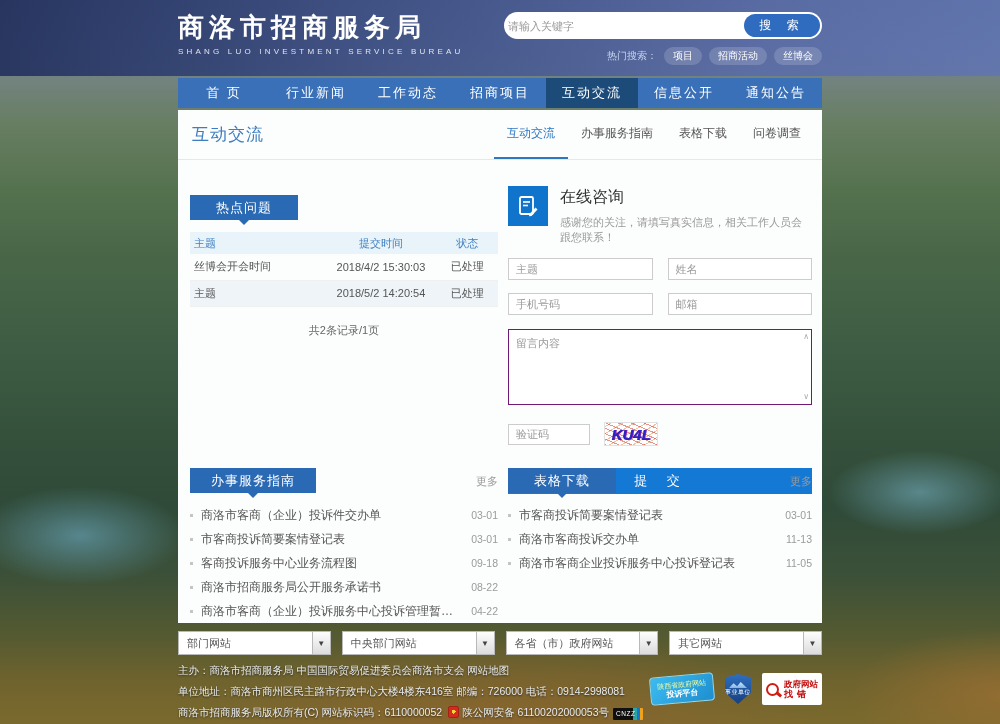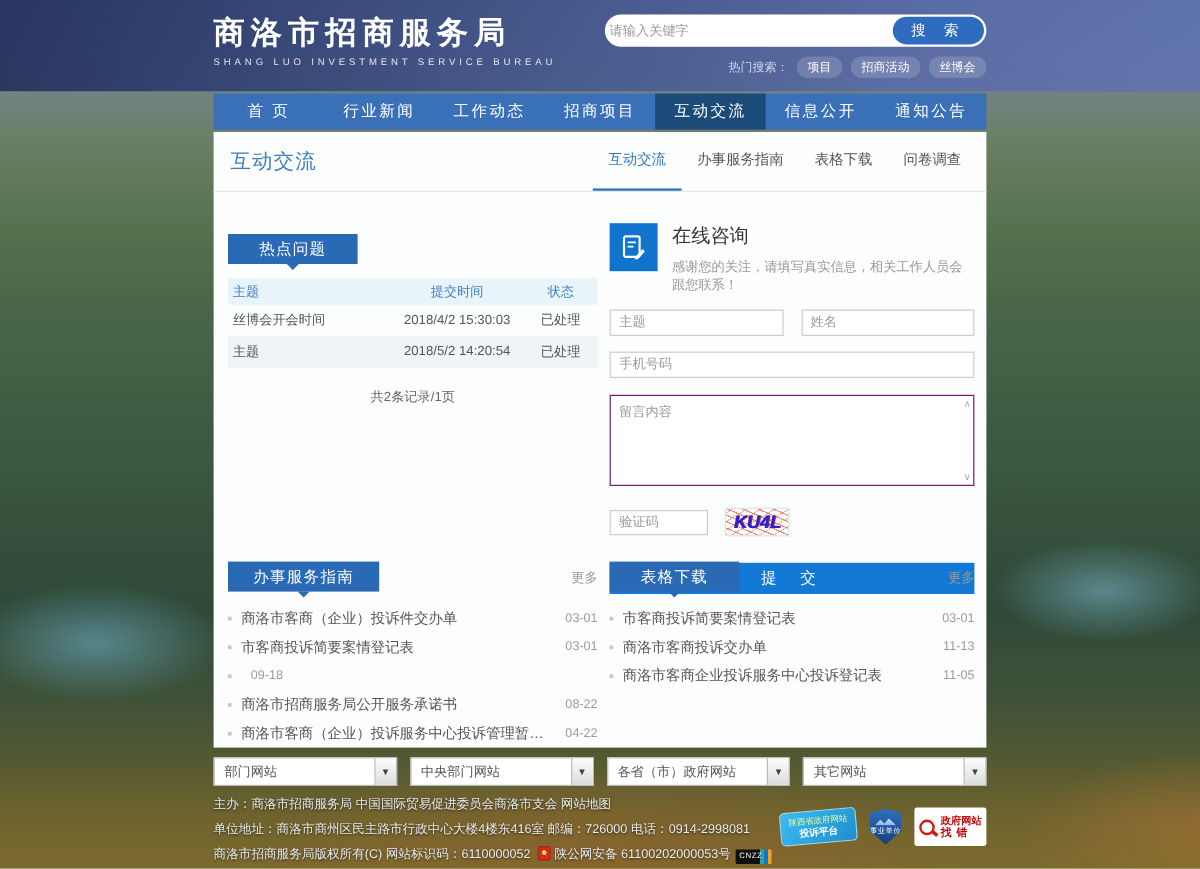--- a/index.html
+++ b/index.html
@@ -251,20 +251,21 @@
             <div class="consult-sub">感谢您的关注，请填写真实信息，相关工作人员会跟您联系！</div>
           </div>
         </div>
 
         <div class="form-row">
           <input type="text" placeholder="主题" style="">
           <input type="text" placeholder="姓名" style="">
         </div>
         <div class="form-row">
           <input type="text" placeholder="手机号码" style="">
+          <input type="text" placeholder="邮箱" style="">
         </div>
         <div class="ta-wrap">
           <textarea placeholder="留言内容" style=""></textarea>
           <span class="ta-arrow ta-up">∧</span>
           <span class="ta-arrow ta-dn">∨</span>
         </div>
         <div class="captcha-row">
           <input type="text" placeholder="验证码" style="">
           <div class="captcha-img">
             <span class="captcha-text">KU4L</span>
@@ -284,20 +285,21 @@
             <span class="doc-title">商洛市客商（企业）投诉件交办单</span>
             <span class="doc-date">03-01</span>
           </li>
           <li>
             <span class="bullet"></span>
             <span class="doc-title">市客商投诉简要案情登记表</span>
             <span class="doc-date">03-01</span>
           </li>
           <li>
             <span class="bullet"></span>
+            <span class="doc-title">客商投诉服务中心业务流程图</span>
             <span class="doc-date">09-18</span>
           </li>
           <li>
             <span class="bullet"></span>
             <span class="doc-title">商洛市招商服务局公开服务承诺书</span>
             <span class="doc-date">08-22</span>
           </li>
           <li>
             <span class="bullet"></span>
             <span class="doc-title">商洛市客商（企业）投诉服务中心投诉管理暂行规</span>

